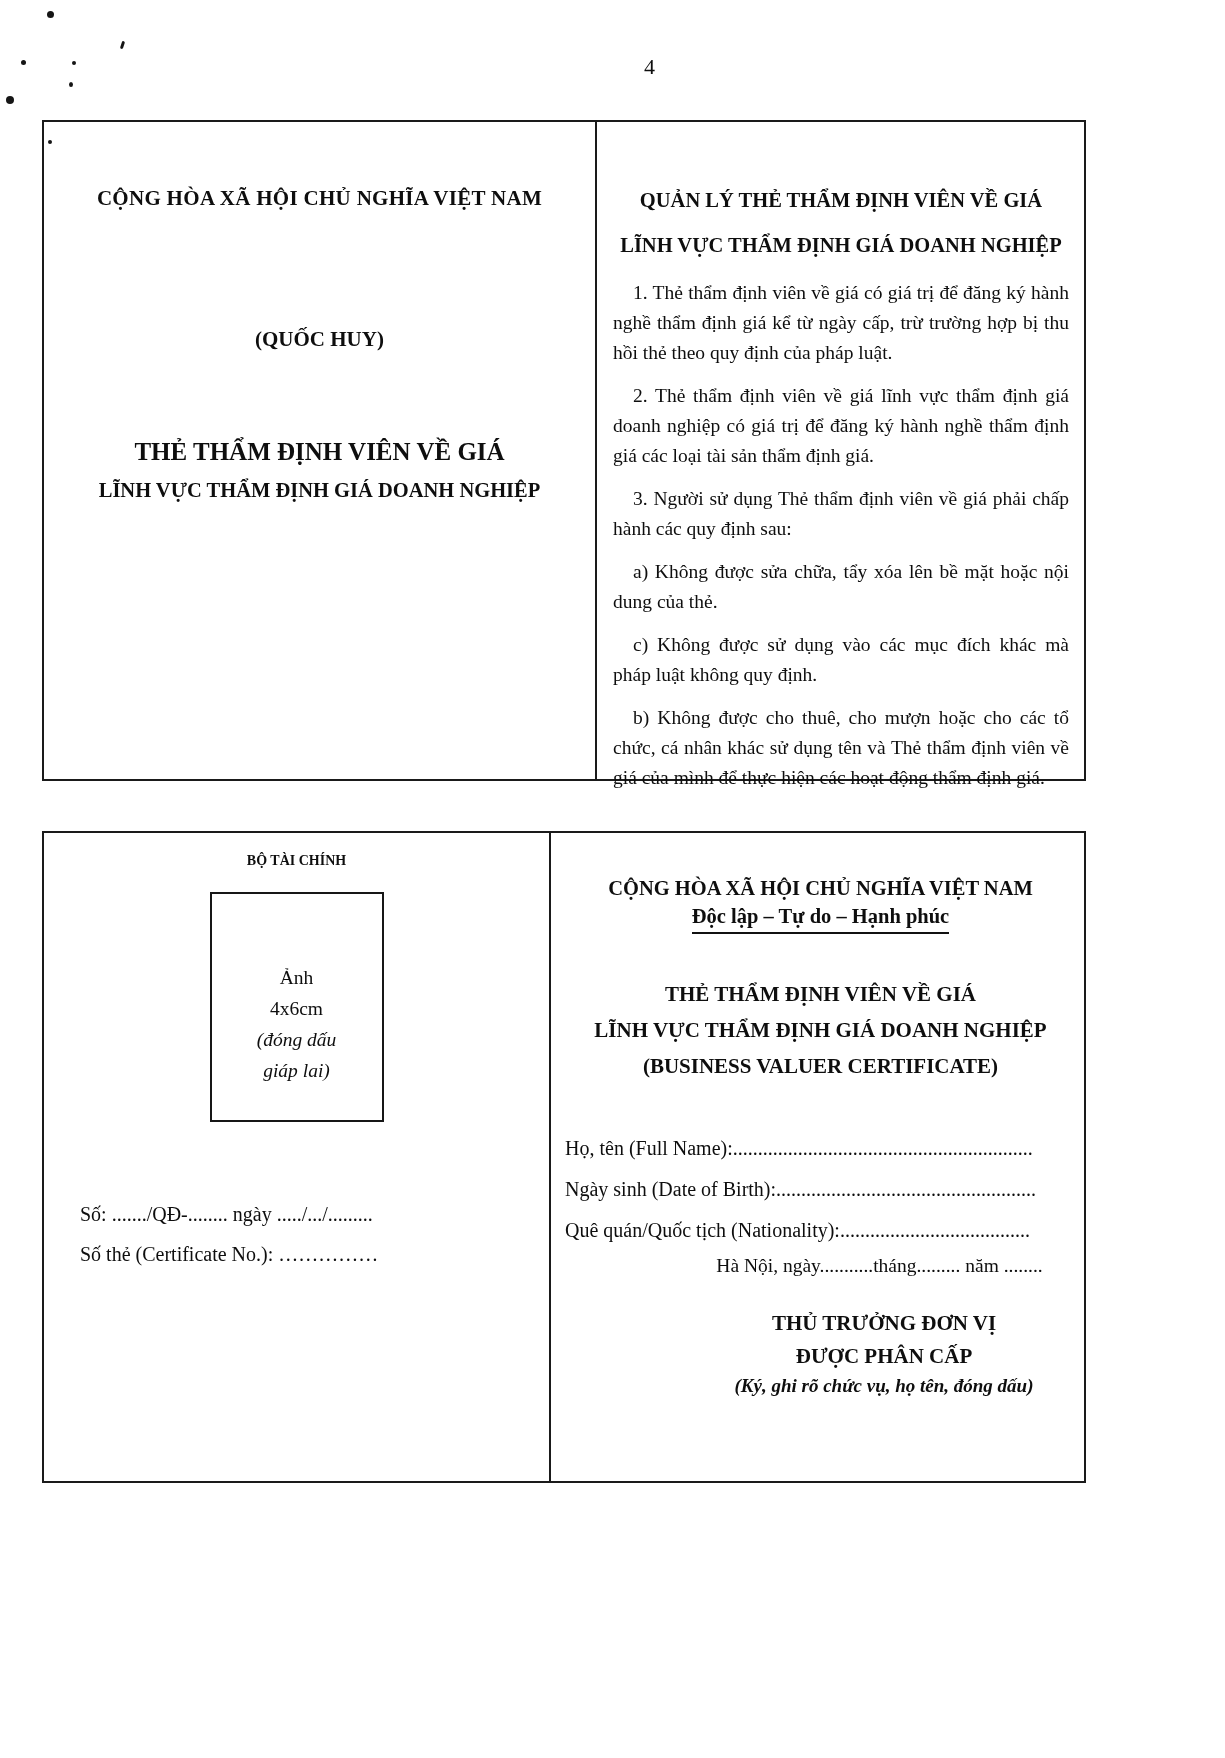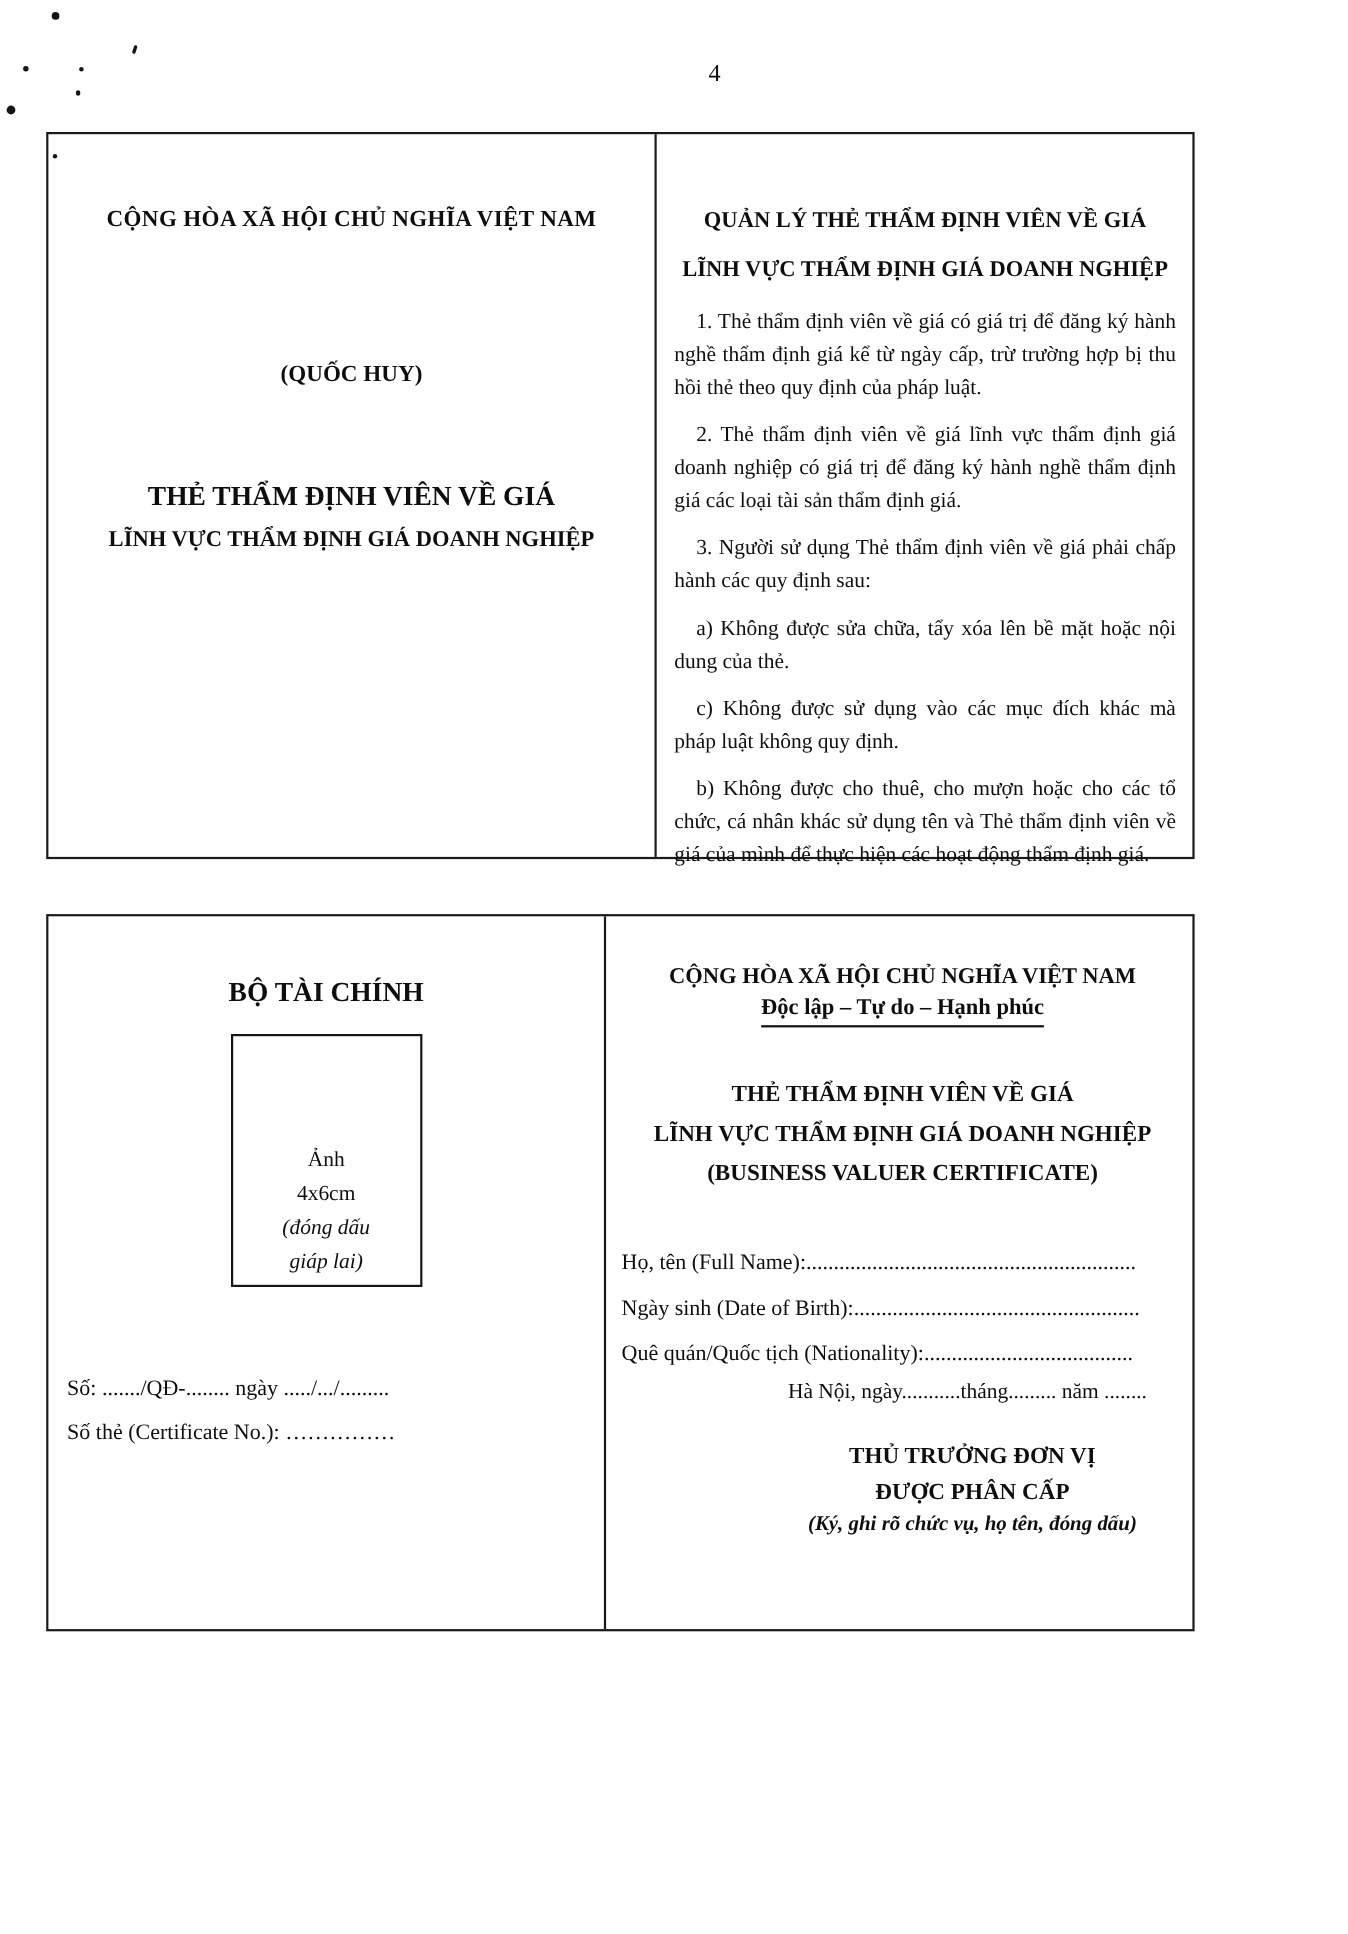--- a/index.html
+++ b/index.html
@@ -42,30 +42,30 @@
   .c1-title{margin-top:86px;font-size:25px;font-weight:bold;}
   .c1-subtitle{margin-top:13px;font-size:20.5px;font-weight:bold;}
 
   .c1-heading{font-size:20.5px;font-weight:bold;text-align:center;line-height:45px;}
   .c1-para{
     font-size:19.5px;line-height:30px;text-align:justify;
     text-indent:20px;margin:13px 0 0 0;
   }
   .c1-para.first{margin-top:10px;}
 
-  .c2-ministry{margin-top:56px;font-size:25px;font-weight:bold;}
+  .c2-ministry{margin-top:20px;font-size:14px;font-weight:bold;}
   .c2-unit{margin-top:3px;font-size:20.5px;font-weight:bold;}
   .photo-box{
     width:174px;height:230px;margin:23px auto 0 auto;
     border:2px solid #161616;box-sizing:border-box;
     display:flex;flex-direction:column;justify-content:flex-start;
-    padding-top:97px;font-size:19.5px;line-height:31px;
+    padding-top:68px;font-size:19.5px;line-height:31px;
   }
   .photo-box .it{font-style:italic;}
-  .c2-numbers{margin-top:72px;text-align:left;padding-left:17px;font-size:20px;line-height:40px;}
+  .c2-numbers{margin-top:72px;text-align:left;padding-left:36px;font-size:20px;line-height:40px;}
 
   .c2-country{font-size:20.5px;font-weight:bold;text-align:center;}
   .c2-motto-wrap{text-align:center;margin-top:5px;}
   .c2-motto{
     display:inline-block;font-size:20.5px;font-weight:bold;
     border-bottom:2px solid #111;padding-bottom:4px;
   }
   .c2-titleblock{margin-top:42px;text-align:center;font-size:21px;font-weight:bold;line-height:36px;}
   .c2-fields{margin-top:44px;font-size:20px;line-height:41px;white-space:nowrap;overflow:hidden;}
   .c2-date{margin-top:4px;font-size:19.5px;text-align:center;padding-left:118px;}

